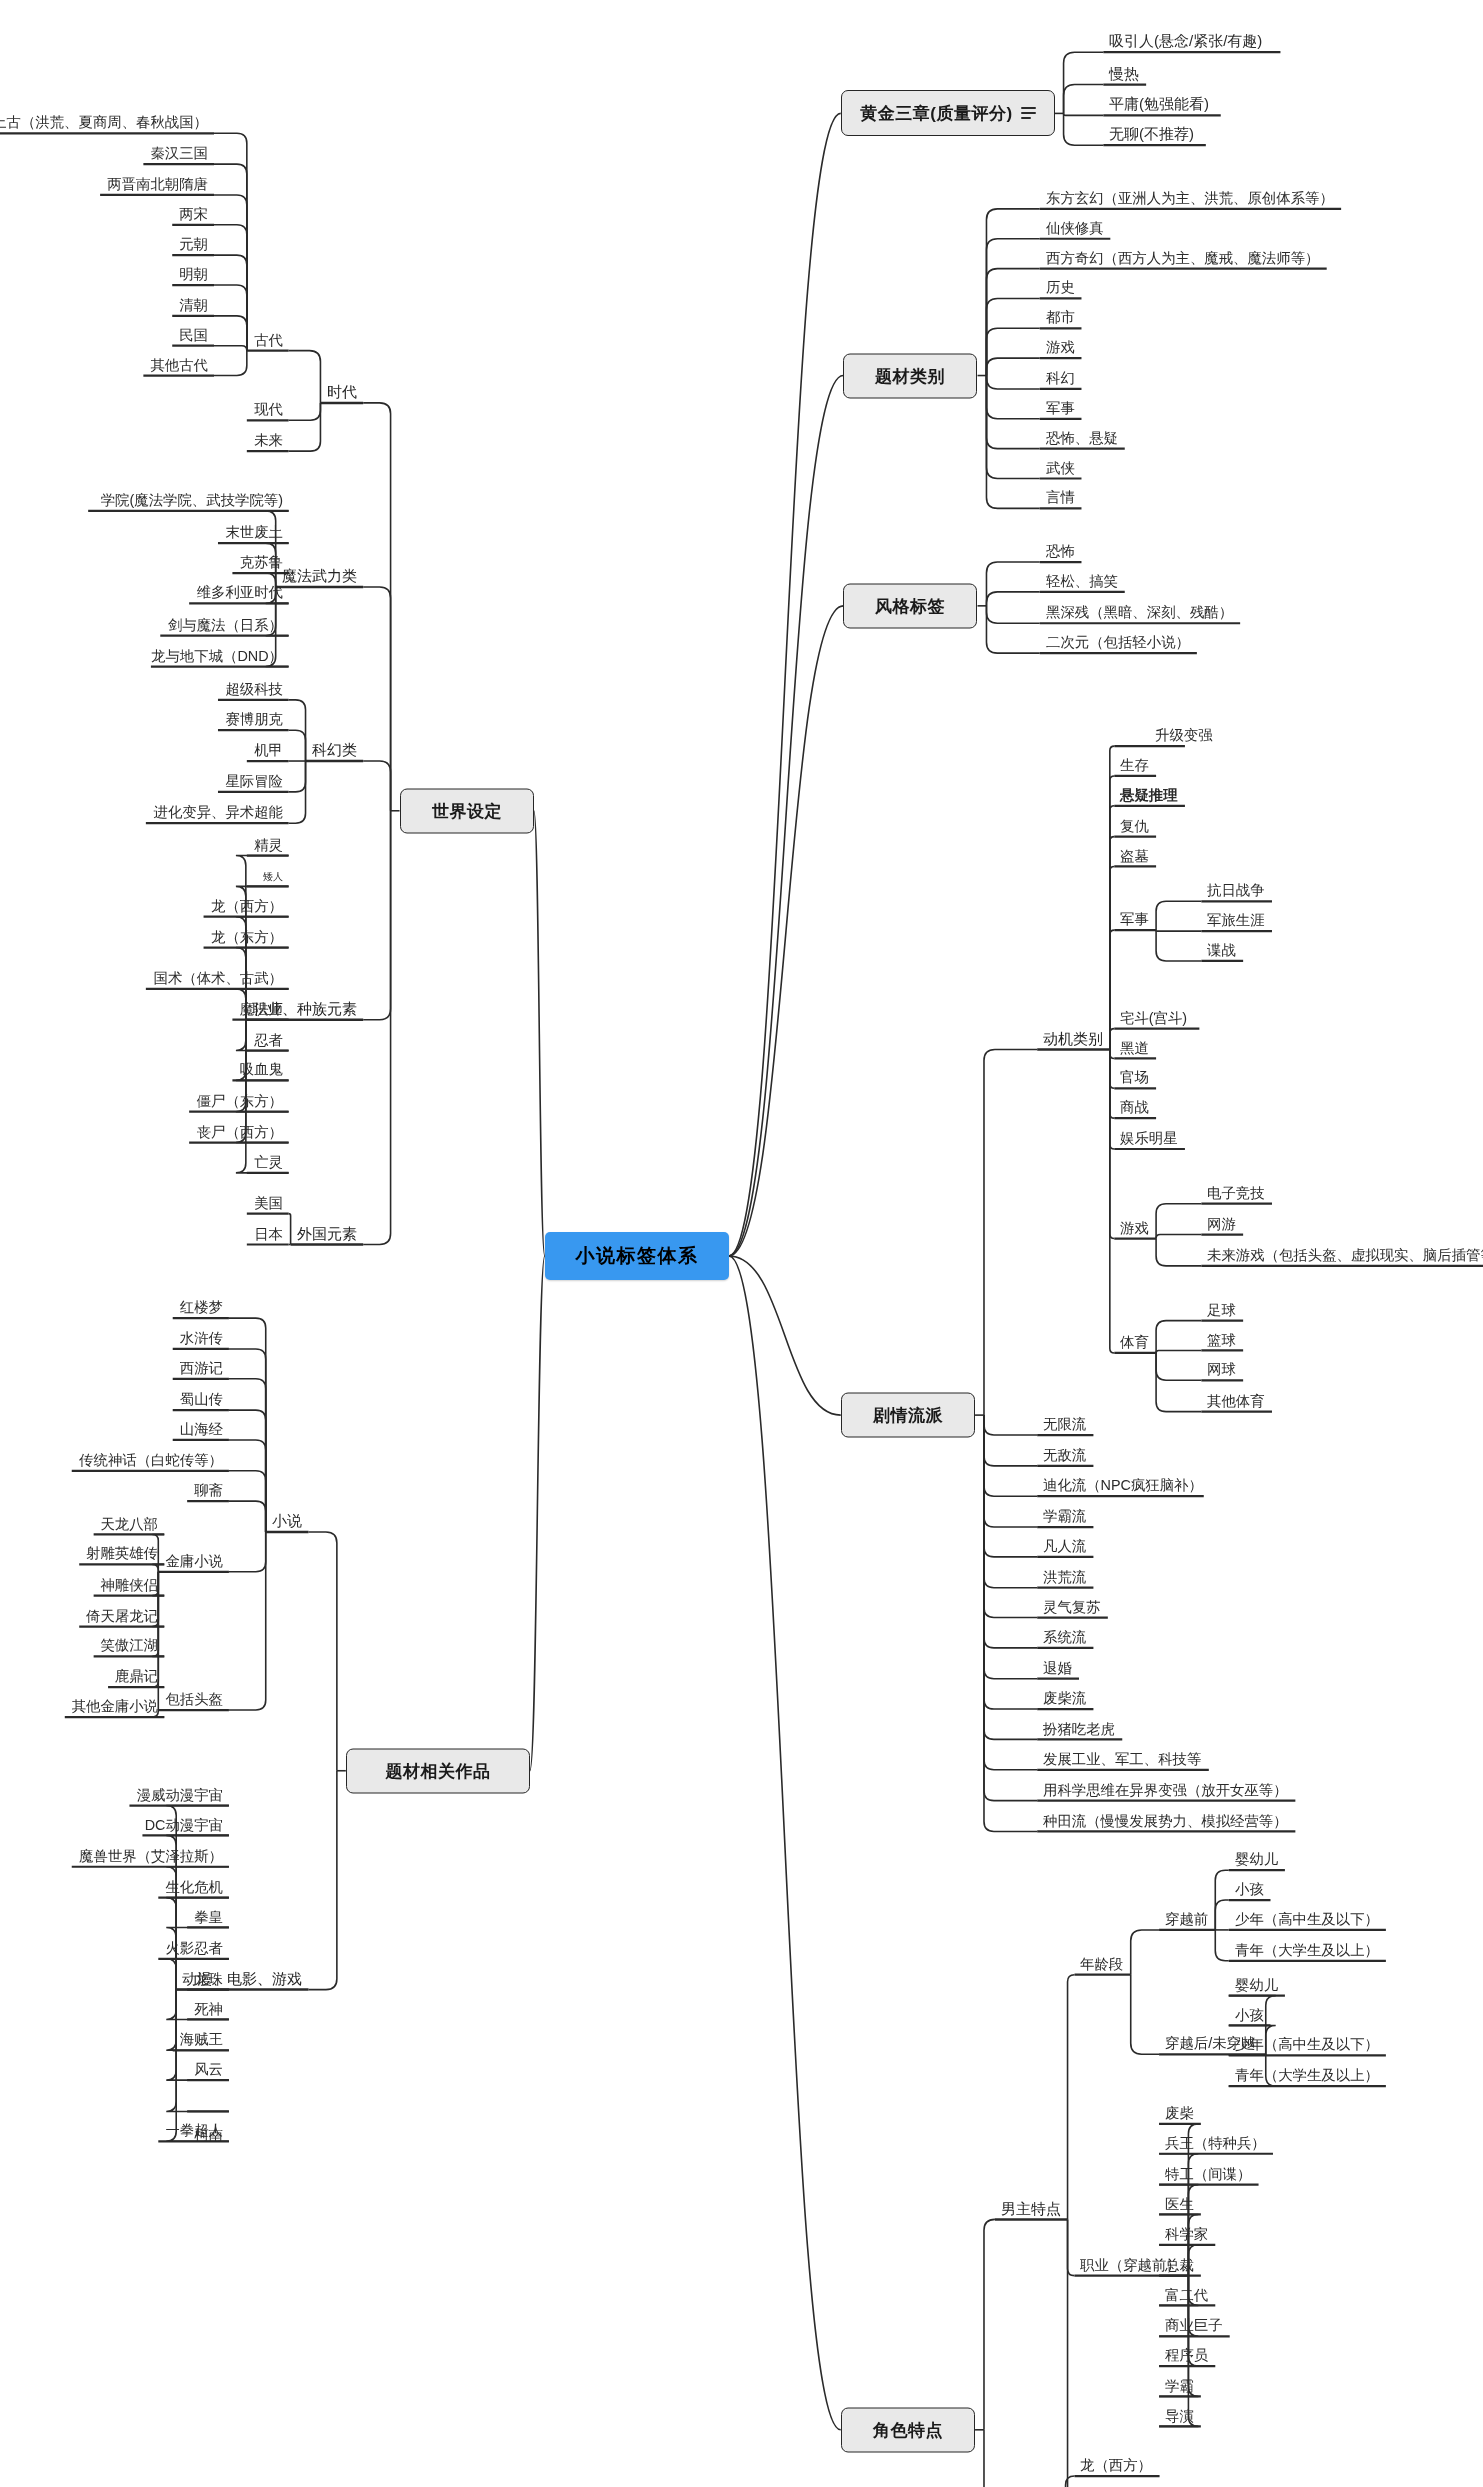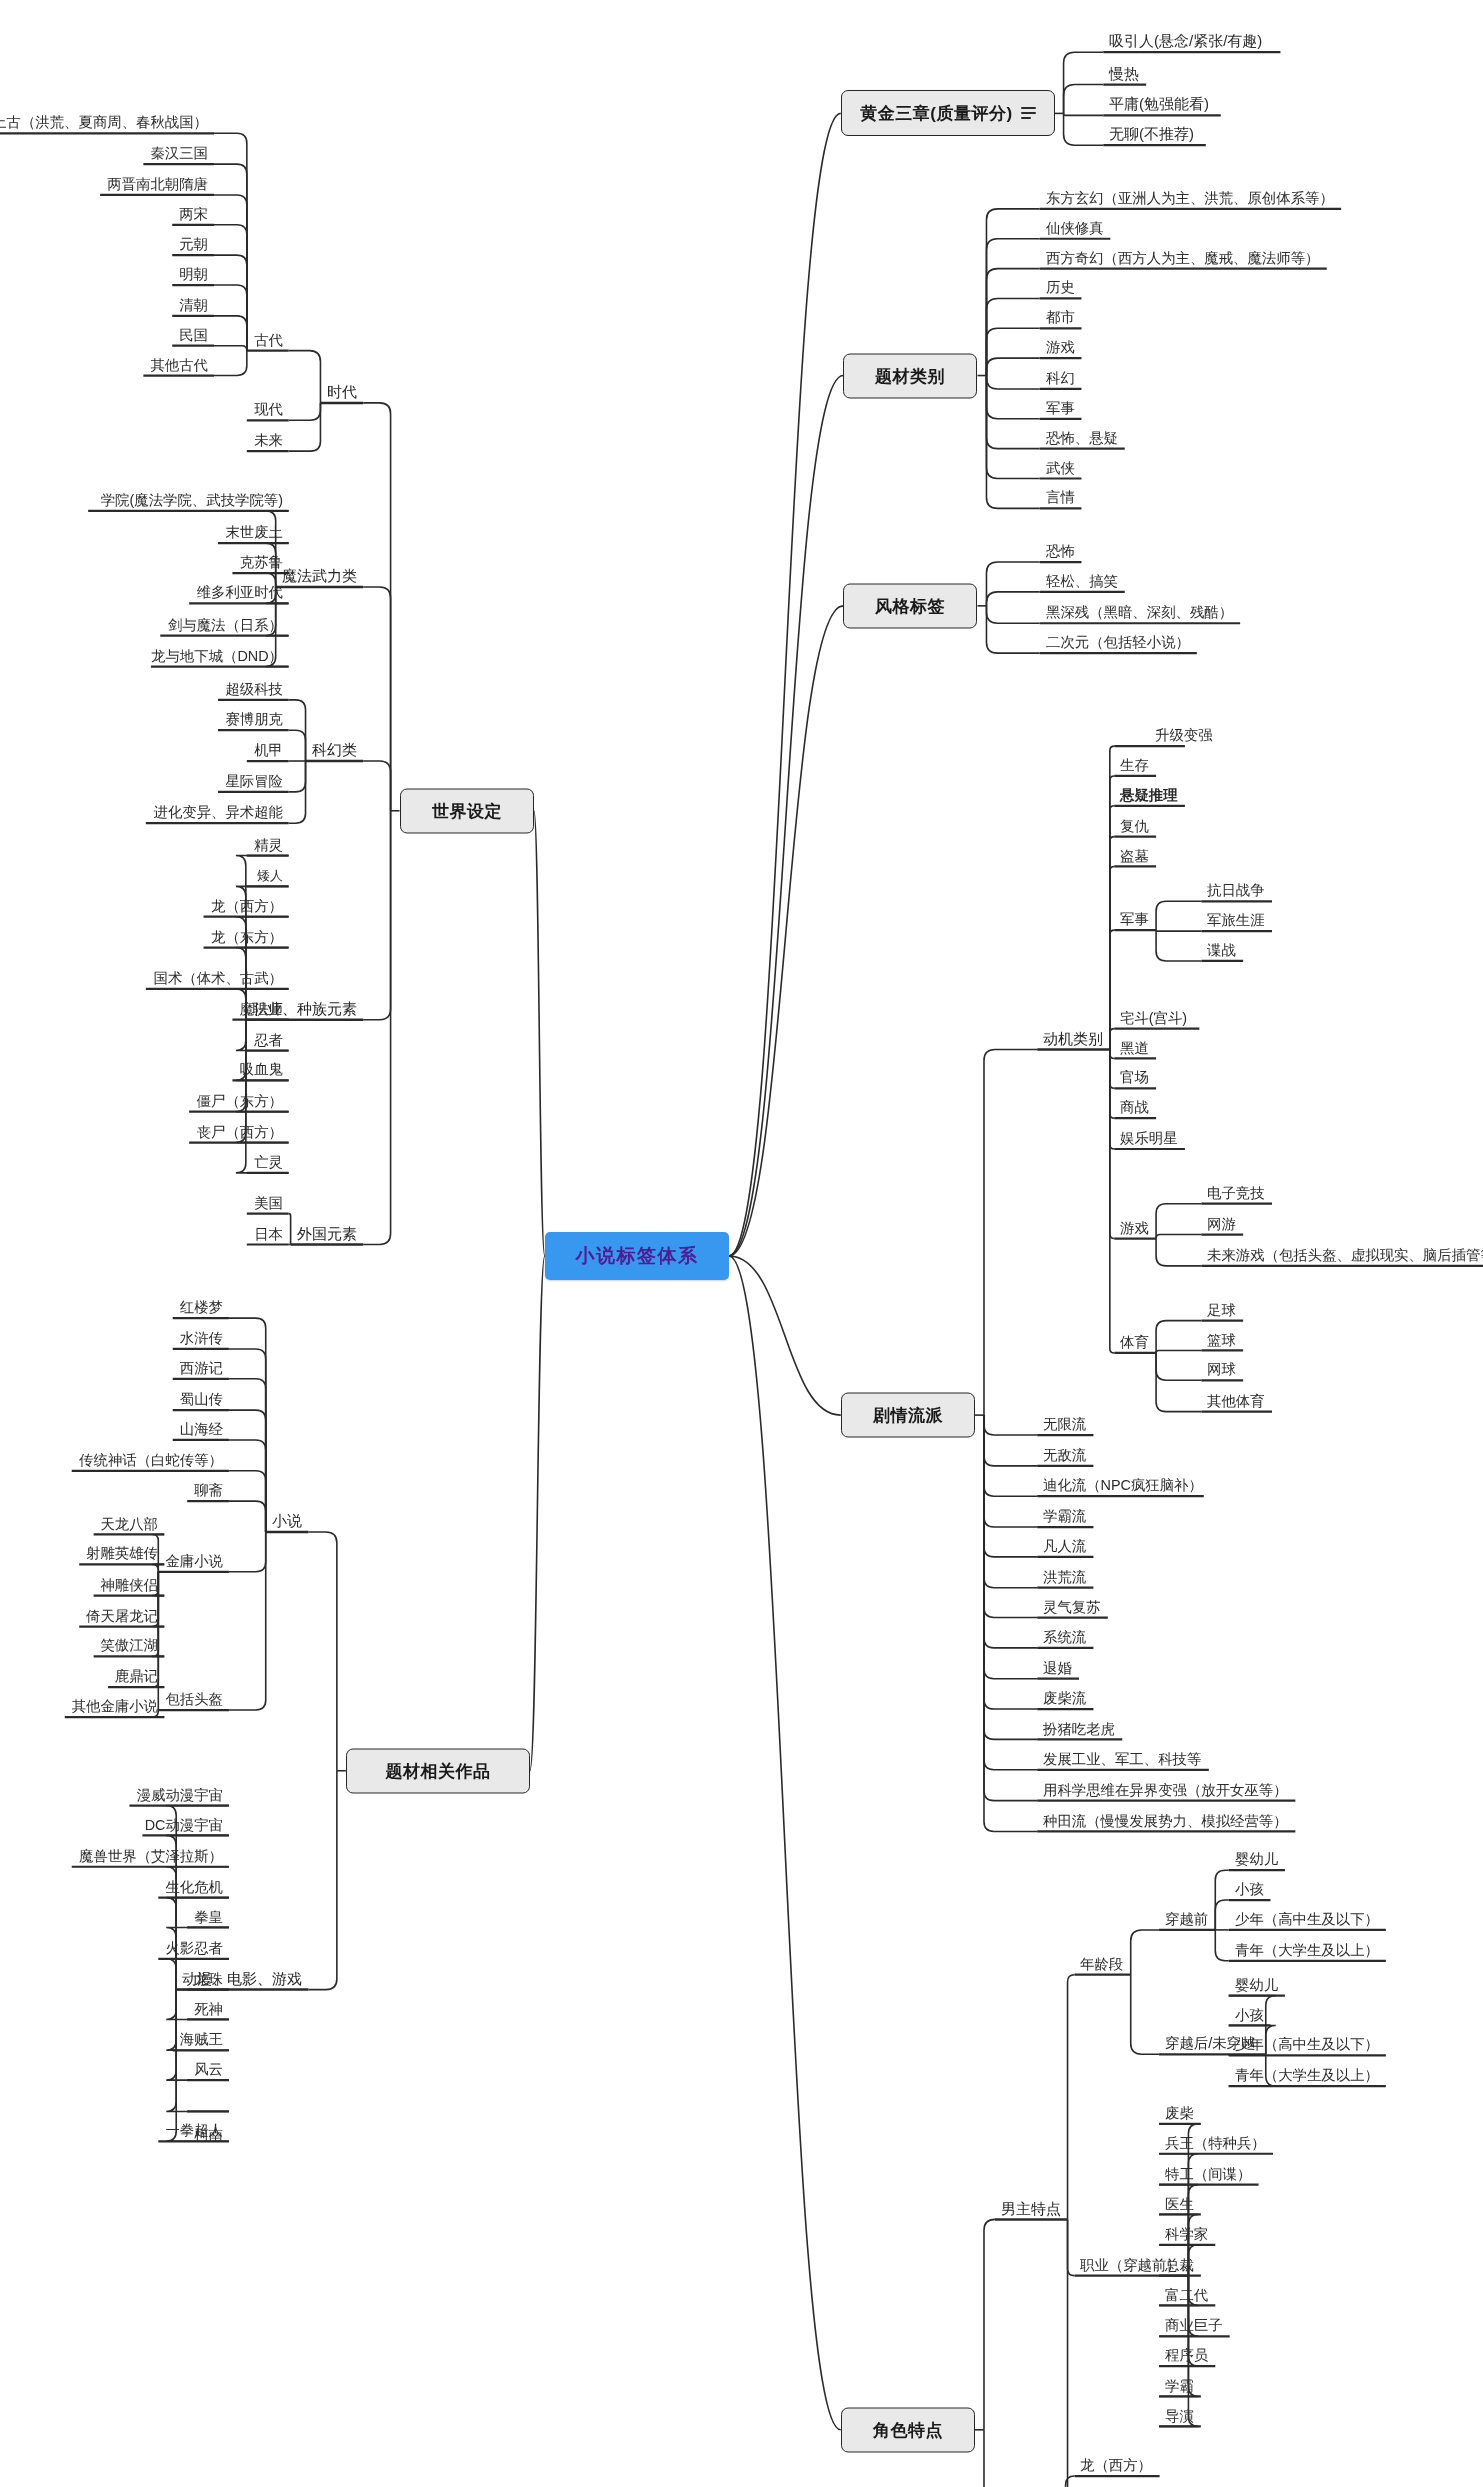--- a/index.html
+++ b/index.html
@@ -49,21 +49,21 @@
   .box .hamb i{display:block;height:2px;background:#2a2a2a;margin:3px 0;border-radius:1px;}
   .box .hamb i:nth-child(1){width:15px;}
   .box .hamb i:nth-child(2){width:15px;}
   .box .hamb i:nth-child(3){width:10px;}
   
   .root-box{
     position:absolute;
     background:#3898f0;
     border:none;
     border-radius:5px;
-    color:#4c1d95;
+    color:#000000;
     font-size:19px;
     font-weight:bold;
     display:flex;align-items:center;justify-content:center;
     transform:translate(-50%,-50%);
     letter-spacing:1.5px;
     box-shadow:0 1px 2px rgba(0,0,0,.18);
   }
 </style>
 </head>
 <body>
@@ -540,21 +540,21 @@
       <div class="nd l lvl3" style="left: 283px; top: 632px; font-size: 14.4px;">剑与魔法（日系）</div>
       <div class="nd l lvl3" style="left: 283px; top: 663px; font-size: 14.4px;">龙与地下城（DND）</div>
       <div class="nd l lvl2" style="left: 357px; top: 757px; font-size: 15px;">科幻类</div>
       <div class="nd l lvl3" style="left: 283px; top: 696px; font-size: 14.4px;">超级科技</div>
       <div class="nd l lvl3" style="left: 283px; top: 726px; font-size: 14.4px;">赛博朋克</div>
       <div class="nd l lvl3" style="left: 283px; top: 757px; font-size: 14.4px;">机甲</div>
       <div class="nd l lvl3" style="left: 283px; top: 788px; font-size: 14.4px;">星际冒险</div>
       <div class="nd l lvl3" style="left: 283px; top: 819px; font-size: 14.4px;">进化变异、异术超能</div>
       <div class="nd l lvl2" style="left: 357px; top: 1016px; font-size: 15px;">职业、种族元素</div>
       <div class="nd l lvl3" style="left: 283px; top: 852px; font-size: 14.4px;">精灵</div>
-      <div class="nd l lvl3" style="left: 283px; top: 882px; font-size: 13px; text-align: center;">矮人</div>
+      <div class="nd l lvl3" style="left: 283px; top: 882px; font-size: 10px; text-align: center;">矮人</div>
       <div class="nd l lvl3" style="left: 283px; top: 913px; font-size: 14.4px;">龙（西方）</div>
       <div class="nd l lvl3" style="left: 283px; top: 944px; font-size: 14.4px;">龙（东方）</div>
       <div class="nd l lvl3" style="left: 283px; top: 985px; font-size: 14.4px;">国术（体术、古武）</div>
       <div class="nd l lvl3" style="left: 283px; top: 1016px; font-size: 14.4px;">魔法师</div>
       <div class="nd l lvl3" style="left: 283px; top: 1047px; font-size: 14.4px;">忍者</div>
       <div class="nd l lvl3" style="left: 283px; top: 1076px; font-size: 14.4px;">吸血鬼</div>
       <div class="nd l lvl3" style="left: 283px; top: 1108px; font-size: 14.4px;">僵尸（东方）</div>
       <div class="nd l lvl3" style="left: 283px; top: 1139px; font-size: 14.4px;">丧尸（西方）</div>
       <div class="nd l lvl3" style="left: 283px; top: 1169px; font-size: 14.4px;">亡灵</div>
       <div class="nd l lvl2" style="left: 357px; top: 1241px; font-size: 15px;">外国元素</div>

